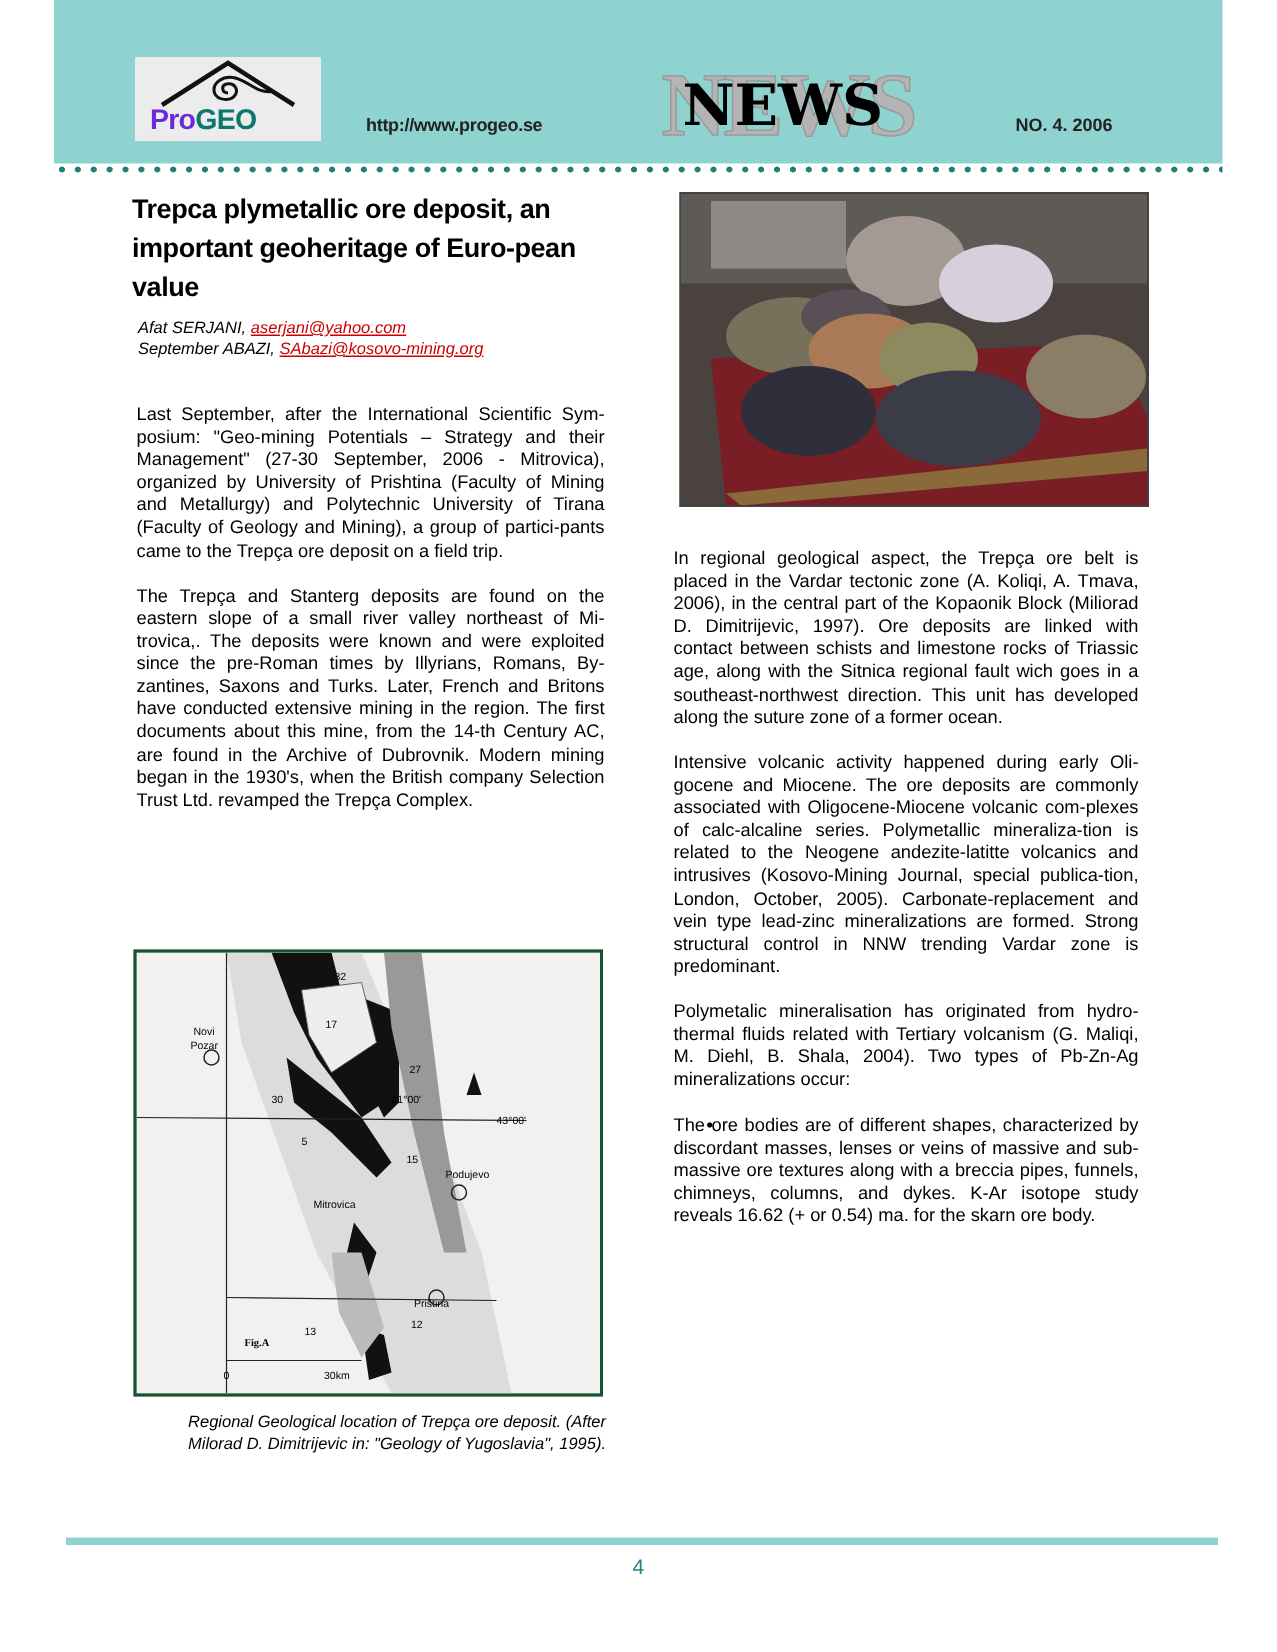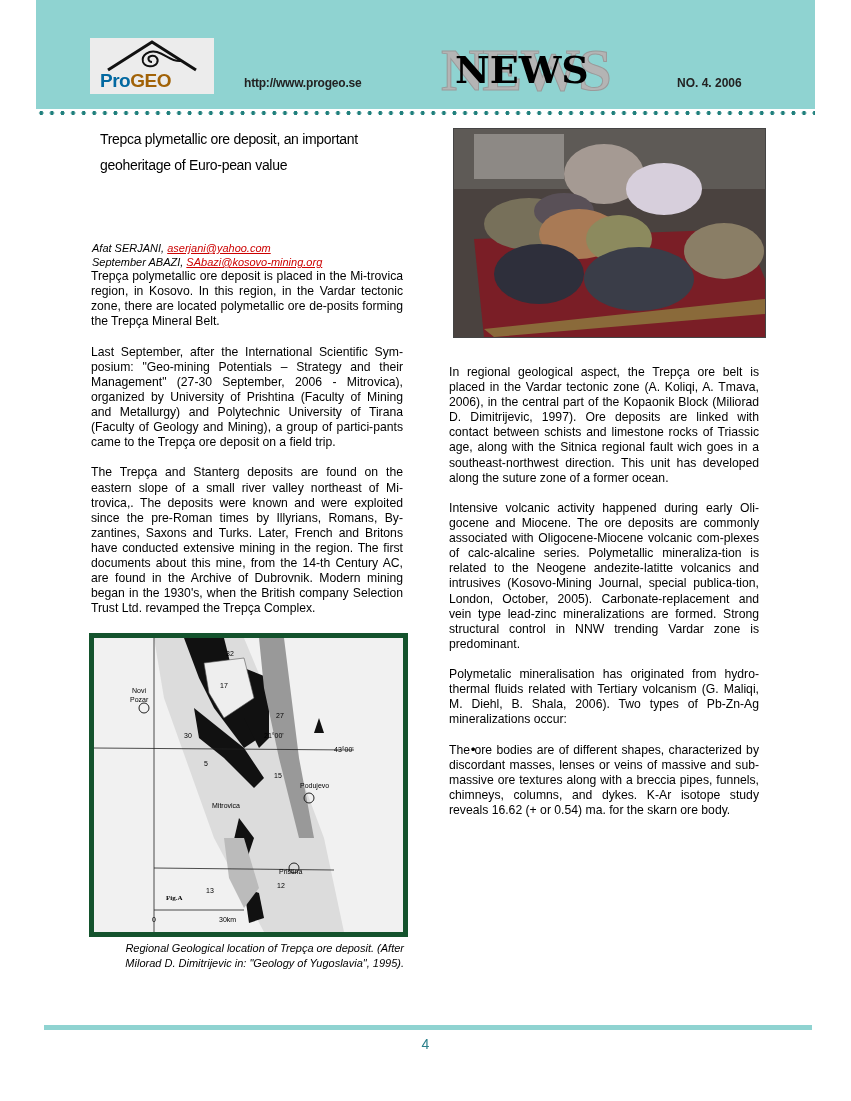--- a/index.html
+++ b/index.html
@@ -4,40 +4,40 @@
 <style>
   html, body { margin: 0; padding: 0; background: #ffffff; }
   body { width: 851px; height: 1101px; position: relative; overflow: hidden; font-family: "Liberation Sans", sans-serif; color: #000; }
   .header-band { position: absolute; left: 36px; top: 0; width: 779px; height: 109px; background: #8fd3d1; }
   .dots { position: absolute; left: 36px; top: 110px; width: 779px; height: 6px;
     background-image: radial-gradient(circle, #1f7f7c 1.8px, transparent 2.2px);
     background-size: 10.6px 6px; background-repeat: repeat-x; }
   .logo { position: absolute; left: 90px; top: 38px; width: 124px; height: 56px; background: #ececec; }
   .logo svg { position: absolute; left: 14px; top: 2px; }
   .logo-text { position: absolute; left: 10px; top: 32px; font-size: 19px; font-weight: bold; letter-spacing: -0.5px; }
-  .logo-text .pro { color: #0369a1; }
-  .logo-text .geo { color: #a16207; }
+  .logo-text .pro { color: #6d28d9; }
+  .logo-text .geo { color: #0f766e; }
   .url { position: absolute; left: 230px; top: 76px; font-size: 12px; font-weight: bold; color: #222; font-family: "Liberation Sans Narrow", "Liberation Sans", sans-serif; letter-spacing: -0.2px; margin-left: 14px; }
   .news-wrap { position: absolute; left: 441px; top: 42px; width: 200px; height: 56px; }
   .news-shadow { position: absolute; left: 0; top: 0; font-family: "Liberation Serif", serif; font-weight: bold; font-size: 60px; color: #b4b4b4; letter-spacing: -2px; line-height: 56px; -webkit-text-stroke: 1px #9a9a9a; }
   .news-front { position: absolute; left: 14px; top: 8px; font-family: "DejaVu Serif", serif; font-weight: bold; font-size: 38px; color: #000; letter-spacing: 0px; line-height: 40px; }
   .issue { position: absolute; left: 637px; top: 76px; font-size: 12px; font-weight: bold; color: #222; padding-left: 40px; }
 
-  .title { position: absolute; left: 100px; top: 126px; width: 320px; font-size: 14px; font-weight: normal; line-height: 26px; letter-spacing: -0.3px; }
-  .authors { position: absolute; left: 92px; top: 212px; font-size: 11px; font-style: italic; line-height: 14px; margin-top: 29px; }
+  .title { position: absolute; left: 88px; top: 126px; width: 320px; font-size: 18px; font-weight: bold; line-height: 26px; letter-spacing: -0.3px; }
+  .authors { position: absolute; left: 92px; top: 212px; font-size: 11px; font-style: italic; line-height: 14px; }
   .authors a { color: #c00; text-decoration: underline; }
   .col { position: absolute; font-size: 12.2px; line-height: 15.1px; text-align: justify; }
   .col p { margin: 0 0 15.2px 0; }
   .col-left { left: 91px; top: 269px; width: 312px; }
   .col-right { left: 449px; top: 365px; width: 310px; }
   .bullets { list-style: none; margin: 0 0 15px 0; padding: 0; }
   .bullets li { position: relative; padding-left: 53px; }
   .bullets li .b { position: absolute; left: 22px; top: 0; }
 
-  .map-fig { position: absolute; left: 89px; top: 633px; width: 309px; height: 294px; border: 5px solid #14532d; background: #a3a3a3; overflow: hidden; }
+  .map-fig { position: absolute; left: 89px; top: 633px; width: 309px; height: 294px; border: 2px solid #14532d; background: #a3a3a3; overflow: hidden; }
   .caption { position: absolute; left: 96px; top: 941px; width: 308px; font-size: 11px; font-style: italic; line-height: 15px; text-align: right; }
 
   .photo { position: absolute; left: 453px; top: 128px; width: 311px; height: 208px; border: 1px solid #444; background: #3a3230; overflow: hidden; }
 
   .footer-rule { position: absolute; left: 44px; top: 1025px; width: 768px; height: 5px; background: #8fd3d1; }
   .page-num { position: absolute; left: 0; width: 851px; top: 1036px; text-align: center; font-size: 14px; color: #2a7f8a; }
 </style>
 </head>
 <body>
 
@@ -63,21 +63,20 @@
 <div class="issue">NO. 4. 2006</div>
 
 <div class="title">Trepca plymetallic ore deposit, an important geoheritage of Euro-pean value</div>
 
 <div class="authors">
   <div><span>Afat SERJANI, </span><a>aserjani@yahoo.com</a></div>
   <div><span>September ABAZI, </span><a>SAbazi@kosovo-mining.org</a></div>
 </div>
 
 <div class="col col-left">
-  <p>Trepça polymetallic ore deposit is placed in the Mi-trovica region, in Kosovo. In this region, in the Vardar tectonic zone, there are located polymetallic ore de-posits forming the Trepça Mineral Belt.</p>
   <p>Last September, after the International Scientific Sym-posium: "Geo-mining Potentials – Strategy and their Management" (27-30 September, 2006 - Mitrovica), organized by University of Prishtina  (Faculty of Mining and Metallurgy) and Polytechnic University of Tirana (Faculty of Geology and Mining), a group of partici-pants came to the Trepça ore deposit on a field trip.</p>
   <p>The Trepça and Stanterg deposits are found on the eastern slope of a small river valley northeast of Mi-trovica,. The deposits were known and were exploited since the pre-Roman times by Illyrians, Romans, By-zantines, Saxons and Turks. Later, French and Britons have conducted extensive mining in the region. The first documents about this mine, from the 14-th Century AC, are found in the Archive of Dubrovnik. Modern mining began in the 1930's, when the British company Selection Trust Ltd. revamped the Trepça Complex.</p>
 </div>
 
 <div class="map-fig">
   <svg width="309" height="294" viewBox="0 0 309 294" style="font-family:'Liberation Sans',sans-serif;font-size:7px;">
     <rect width="309" height="294" fill="#f1f1f1"></rect>
     <path d="M60,0 L150,0 L200,120 L230,200 L250,294 L170,294 L120,200 L95,130 L70,60 Z" fill="#dcdcdc"></path>
     <path d="M90,0 L130,0 L140,40 L165,100 L150,110 L120,70 L105,40 Z" fill="#111"></path>
     <path d="M100,70 L150,110 L170,140 L160,150 L130,120 L105,100 Z" fill="#111"></path>
@@ -132,21 +131,21 @@
     <ellipse cx="165" cy="110" rx="33" ry="24" fill="#8c8a5e"></ellipse>
     <ellipse cx="270" cy="122" rx="40" ry="28" fill="#8a7e66"></ellipse>
     <ellipse cx="85" cy="145" rx="45" ry="30" fill="#2e2f3b"></ellipse>
     <ellipse cx="185" cy="150" rx="55" ry="32" fill="#3a3d48"></ellipse>
   </svg>
 </div>
 
 <div class="col col-right">
   <p>In regional geological aspect, the Trepça ore belt is placed in the Vardar tectonic zone (A. Koliqi, A. Tmava, 2006), in the central part of the Kopaonik Block (Miliorad D. Dimitrijevic, 1997). Ore deposits are linked with contact between schists and limestone rocks of Triassic age, along with the Sitnica regional fault wich goes in a southeast-northwest direction. This unit has developed along the suture zone of a former ocean.</p>
   <p>Intensive volcanic activity happened during early Oli-gocene and Miocene. The ore deposits are commonly associated with Oligocene-Miocene volcanic com-plexes of calc-alcaline series. Polymetallic mineraliza-tion is related to the Neogene andezite-latitte volcanics and intrusives (Kosovo-Mining Journal, special publica-tion, London, October, 2005). Carbonate-replacement and vein type lead-zinc mineralizations are formed. Strong structural control in NNW trending Vardar zone is predominant.</p>
-  <p>Polymetalic mineralisation has originated from hydro-thermal fluids related with Tertiary volcanism (G. Maliqi, M. Diehl, B. Shala, 2006). Two types of Pb-Zn-Ag mineralizations occur:</p>
+  <p>Polymetalic mineralisation has originated from hydro-thermal fluids related with Tertiary volcanism (G. Maliqi, M. Diehl, B. Shala, 2004). Two types of Pb-Zn-Ag mineralizations occur:</p>
   <ul class="bullets">
     <li><span class="b">•</span></li>
     <li><span class="b">•</span></li>
   </ul>
   <p>The ore bodies are of different shapes, characterized by discordant masses, lenses or veins of massive and sub-massive ore textures along with a breccia pipes, funnels, chimneys, columns, and dykes. K-Ar isotope study reveals 16.62 (+ or 0.54) ma. for the skarn ore body.</p>
 </div>
 
 <div class="footer-rule"></div>
 <div class="page-num">4</div>
 

